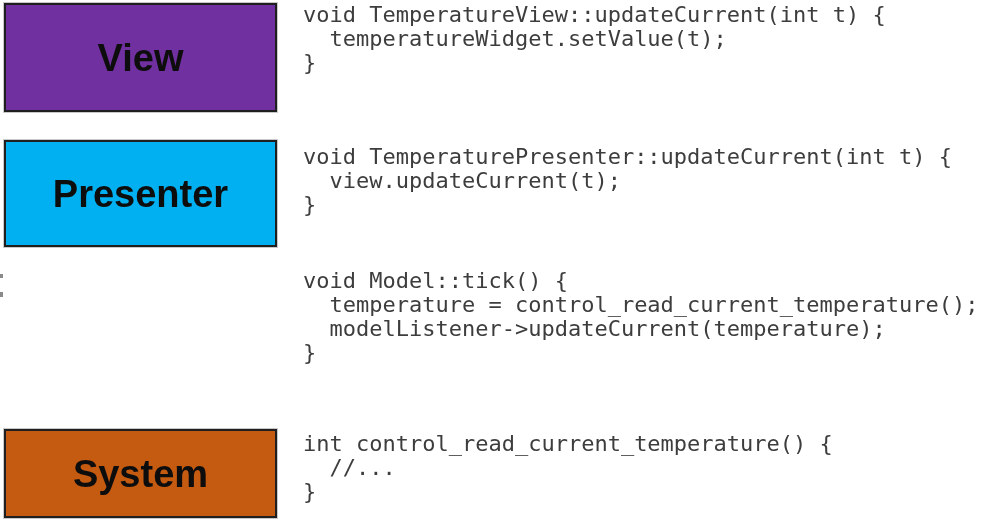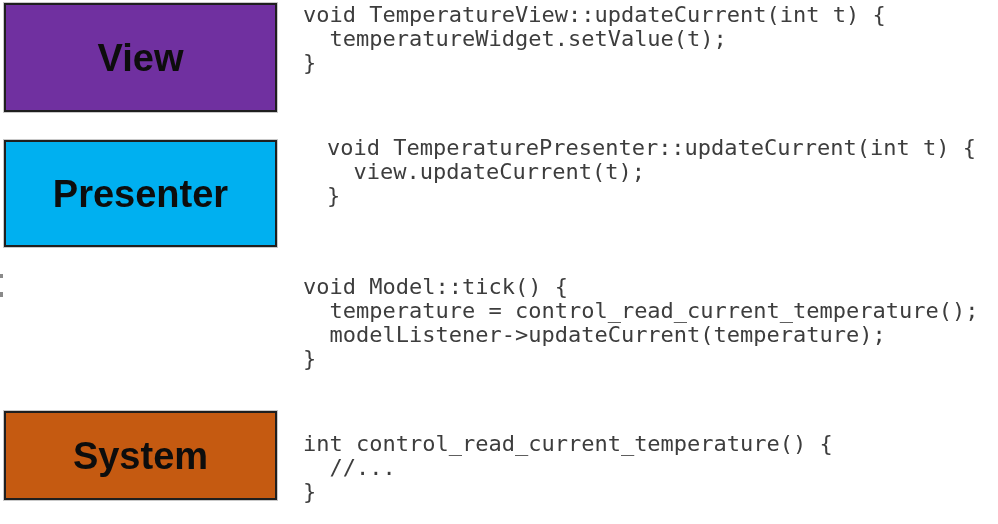--- a/index.html
+++ b/index.html
@@ -35,35 +35,35 @@
     font-size: 38px;
     color: #0d0d0d;
     letter-spacing: 0px;
     line-height: 1;
     user-select: none;
     text-align: center;
   }
   #box-view      { top: 3px;   height: 109px; }
   #box-presenter { top: 140px; height: 107px; }
   #box-model     { top: 274px; height: 109px; }
-  #box-system    { top: 411px; height: 89px; }
+  #box-system    { top: 429px; height: 89px; }
 
   .code-block {
     position: absolute;
     left: 303px;
     margin: 0;
     font-family: "DejaVu Sans Mono", "Liberation Mono", monospace;
     font-size: 22px;
     line-height: 24px;
     color: #3d3d3d;
     white-space: pre;
   }
   #code-view      { top: 3px; }
-  #code-presenter { top: 136px; margin-left: 24px; }
-  #code-model     { top: 275px; }
+  #code-presenter { top: 145px; }
+  #code-model     { top: 269px; }
   #code-system    { top: 408px; margin-top: 24px; }
 
   .edge-fragment {
     position: absolute;
     left: 0;
     width: 3px;
     background: #8a8a8a;
   }
   #edge-fragment-1 { top: 274px; height: 4px; }
   #edge-fragment-2 { top: 292px; height: 5px; }

